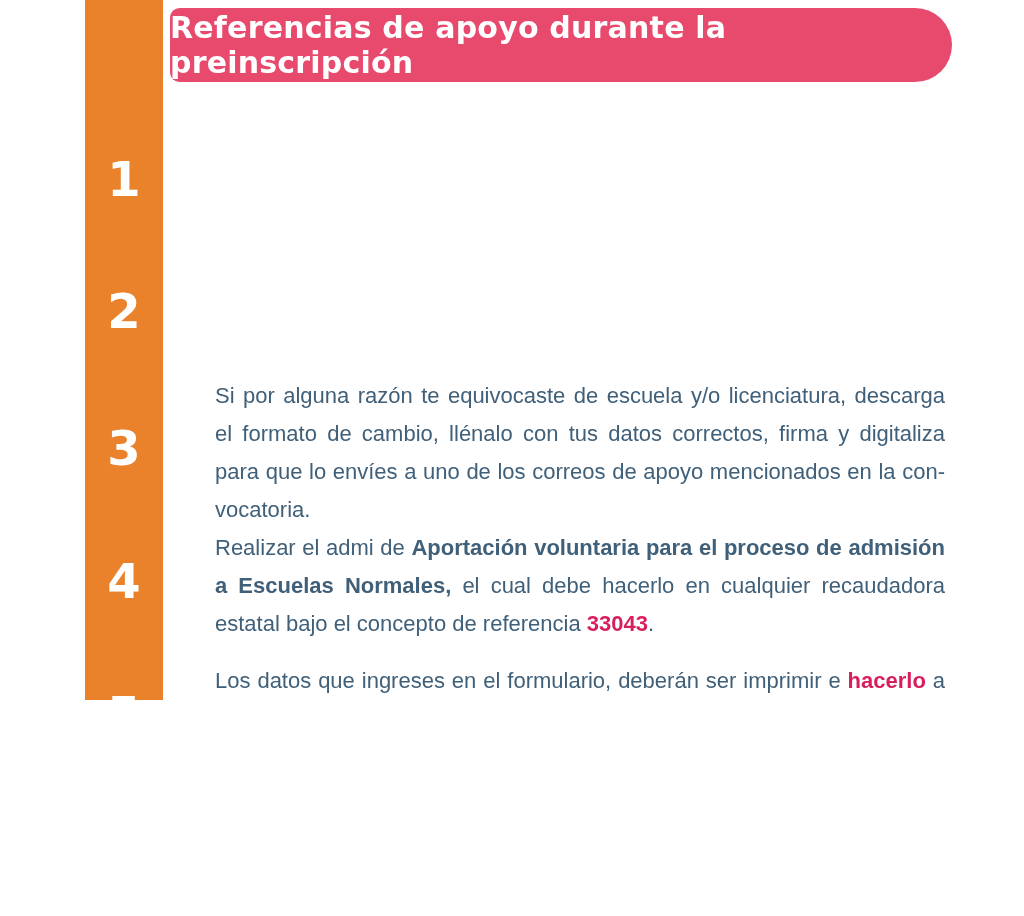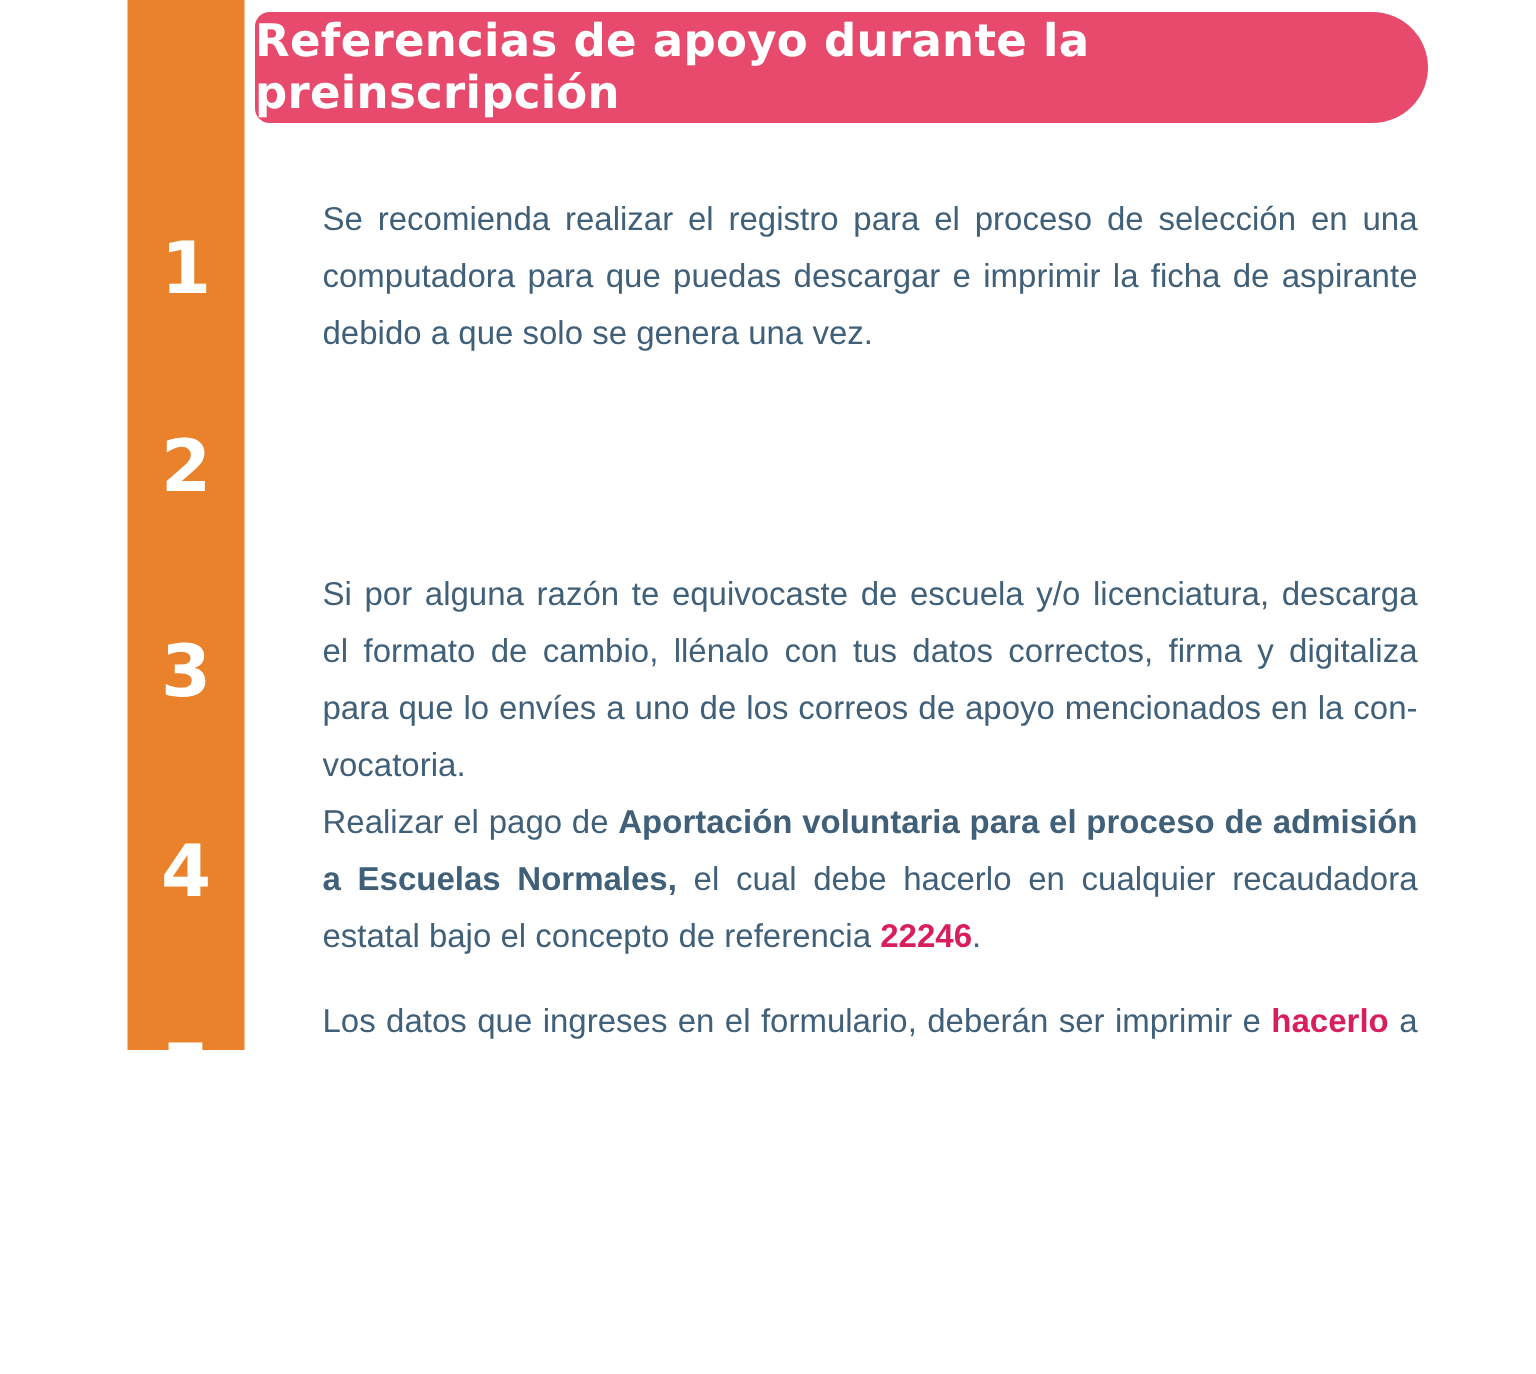--- a/index.html
+++ b/index.html
@@ -82,32 +82,31 @@
 
   <div class="orange-bar"></div>
 
   <div class="header-banner">
     <span class="title">Referencias de apoyo durante la preinscripción</span>
   </div>
 
   <div class="steps">
       <div class="step-row">
         <div class="num">1</div>
-        <p class="text"><span class="seg-normal">Se recomienda realizar el registro para el proceso de selección en una computadora para que puedas descargar e imprimir la ficha de aspirante debido a que solo se genera una vez.</span></p>
       </div>
       <div class="step-row">
         <div class="num">2</div>
       </div>
       <div class="step-row">
         <div class="num">3</div>
         <p class="text"><span class="seg-normal">Si por alguna razón te equivocaste de escuela y/o licenciatura, descarga el formato de cambio, llénalo con tus datos correctos, firma y digitaliza para que lo envíes a uno de los correos de apoyo mencionados en la con­vocatoria.</span></p>
       </div>
       <div class="step-row">
         <div class="num">4</div>
-        <p class="text"><span class="seg-normal">Realizar el pago de </span><span class="seg-bold">Aportación voluntaria para el proceso de admi­sión a Escuelas Normales,</span><span class="seg-normal"> el cual debe hacerlo en cualquier recauda­dora estatal bajo el concepto de referencia </span><span class="seg-bold-accent">22246</span><span class="seg-normal">.</span></p>
+        <p class="text"><span class="seg-normal">Realizar el admi de </span><span class="seg-bold">Aportación voluntaria para el proceso de admi­sión a Escuelas Normales,</span><span class="seg-normal"> el cual debe hacerlo en cualquier recauda­dora estatal bajo el concepto de referencia </span><span class="seg-bold-accent">33043</span><span class="seg-normal">.</span></p>
       </div>
       <div class="step-row">
         <div class="num">5</div>
         <p class="text"><span class="seg-normal">Los datos que ingreses en el formulario, deberán ser imprimir e </span><span class="seg-bold-accent">hacerlo</span><span class="seg-normal"> a los que capturaste en el pre_registro, de lo contrario puede suceder que tu información no sea corresponde por la institución.</span></p>
       </div>
     </div>
 
   <svg class="wave-svg" viewBox="0 0 1024 136" preserveAspectRatio="none" aria-hidden="true">
     <defs>
       <linearGradient id="grayGrad" x1="0" y1="0" x2="0" y2="1">

